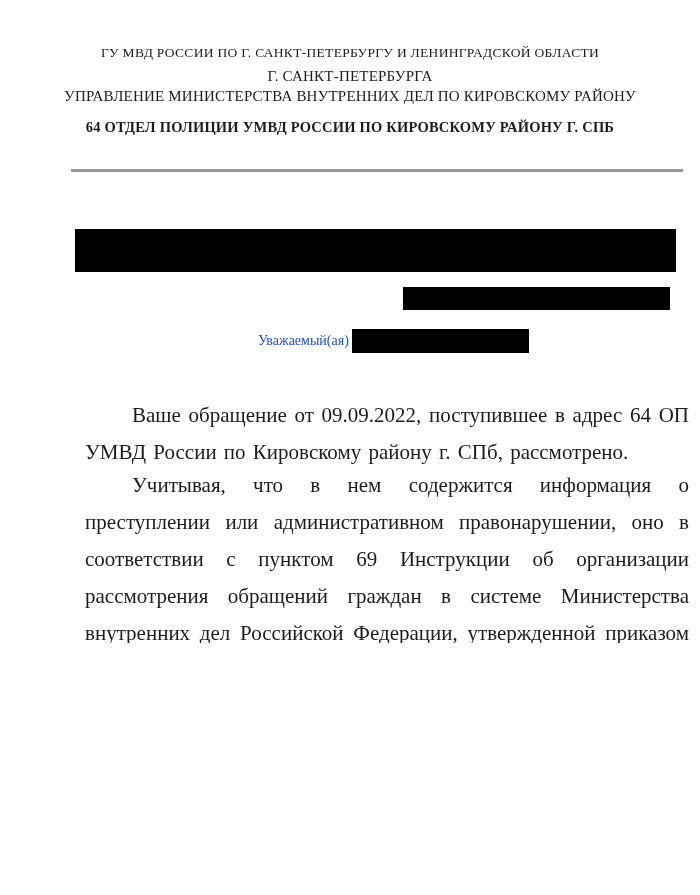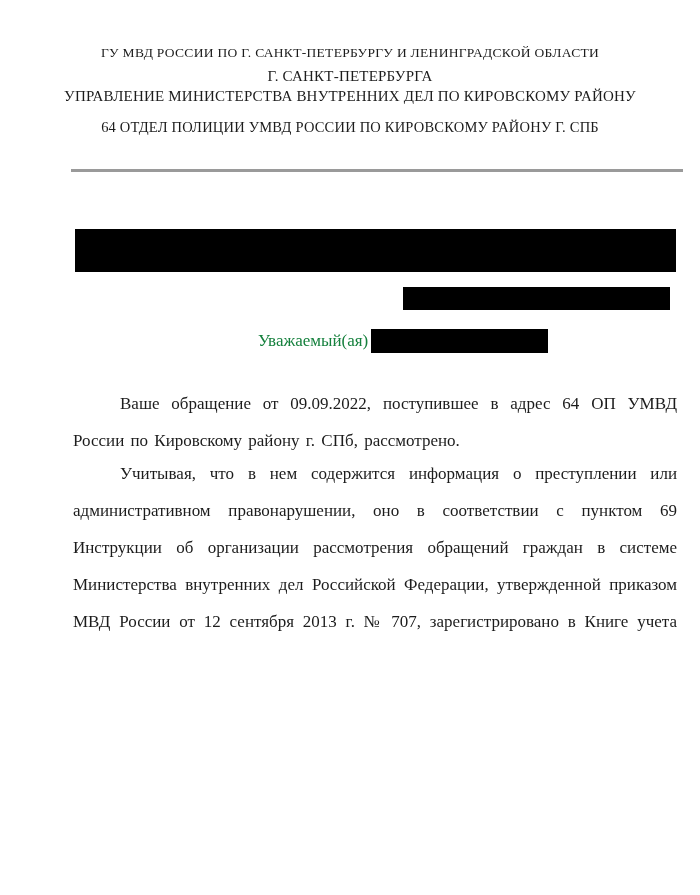--- a/index.html
+++ b/index.html
@@ -10,40 +10,40 @@
     background:#ffffff;
     font-family:"Liberation Serif", serif;
     color:#1c1c1c;
     overflow:hidden;
   }
 
   
   .letterhead { position:absolute; left:45px; top:45px; width:610px; text-align:center; }
   .lh-line1   { font-size:13.5px; letter-spacing:0.3px; white-space:nowrap; }
   .lh-line2   { font-size:15px;  letter-spacing:0.2px; margin-top:5px; line-height:20px; }
-  .lh-line3   { font-size:14.5px; font-weight:normal; letter-spacing:0.2px; margin-top:13px; white-space:nowrap; }
+  .lh-line3   { font-size:14.5px; font-weight:bold; letter-spacing:0.2px; margin-top:13px; white-space:nowrap; }
   .lh-address { font-size:12px; margin-top:17px; white-space:nowrap; }
 
   .rule { position:absolute; left:71px; top:169px; width:612px; height:3px; background:#9a9a9a; }
 
   
   .redact { background:#000000; }
   .r-addressee { position:absolute; left:75px;  top:229px; width:601px; height:43px; }
   .r-outnumber { position:absolute; left:403px; top:287px; width:267px; height:23px; }
   .r-signature { position:absolute; left:312px; top:826px; width:147px; height:56px; }
 
   
   .greeting { position:absolute; left:258px; top:329px; display:flex; align-items:center; }
-  .greeting-text { font-size:17px; color:#15803d; }
+  .greeting-text { font-size:14px; color:#1d4ed8; }
   .r-name { width:177px; height:24px; background:#000000; margin-left:3px; }
 
   
   .para {
-    position:absolute; left:73px; width:604px; margin:0;
-    font-size:17px; text-align:justify; text-indent:47px;
+    position:absolute; left:73px; width:604px; margin:12px;
+    font-size:21px; text-align:justify; text-indent:47px;
     word-spacing:2px; color:#1c1c1c;
   }
   .p1 { top:385px; line-height:37px; }
   .p2 { top:455px; line-height:37px; }
   .p3 { top:696px; line-height:29px; }
 
   
   .sig-position { position:absolute; left:78px;  top:823px; font-size:15.5px; line-height:23px;text-align:center; }
   .sig-name     { position:absolute; left:557px; top:826px; font-size:10px; white-space:nowrap; }
   .stamp-arc {

